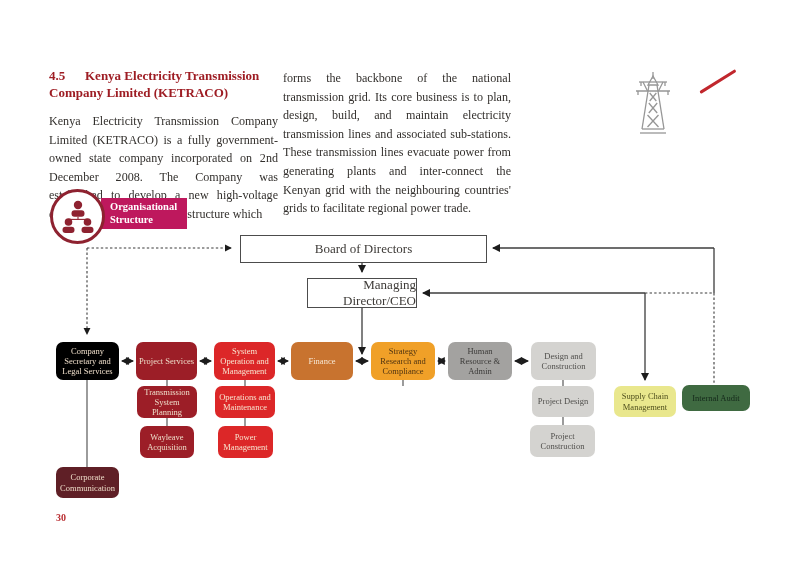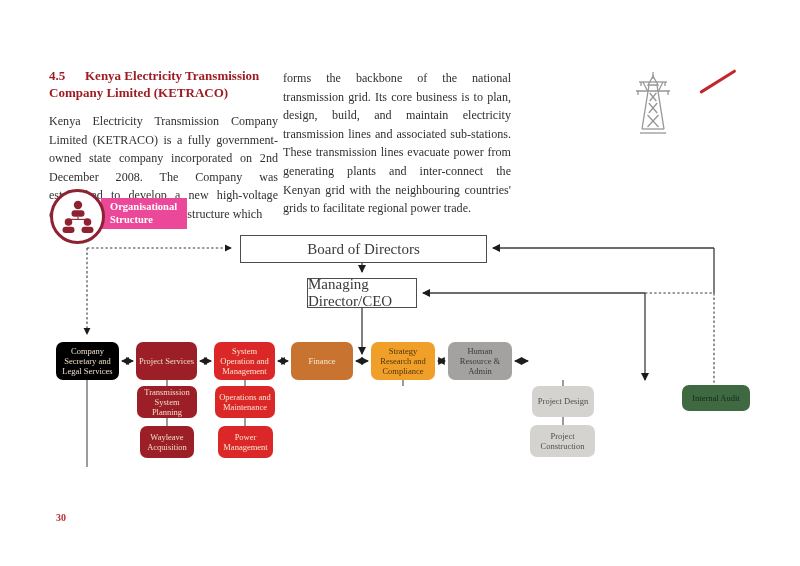--- a/index.html
+++ b/index.html
@@ -31,22 +31,22 @@
   .badge-circle{position:absolute;left:50px;top:189px;width:49px;height:49px;background:#ffffff;
                 border:3.2px solid #8e2230;border-radius:50%;z-index:3;
                 display:flex;align-items:center;justify-content:center;}
 
   
   .connectors{position:absolute;left:0;top:0;z-index:1;pointer-events:none;}
   .node{position:absolute;z-index:2;border-radius:7px;display:flex;align-items:center;
         justify-content:center;text-align:center;font-size:8.5px;line-height:1.2;
         padding:2px 3px;box-sizing:border-box;}
   .white-node{position:absolute;z-index:2;background:#ffffff;border:1.4px solid #4c4c4c;
-        display:flex;align-items:center;justify-content:center;text-align:left;
-        font-size:15px;color:#3d3a37;box-sizing:border-box;}
+        display:flex;align-items:center;justify-content:center;text-align:right;
+        font-size:13px;color:#3d3a37;box-sizing:border-box;}
 
   .n-board{left:240px;top:235px;width:247px;height:28px;}
   .n-md{left:307px;top:278px;width:110px;height:30px;}
 
   .n-company-secretary{left:56px;top:342px;width:63px;height:38px;}
   .n-project-services{left:136px;top:342px;width:61px;height:38px;}
   .n-system-operation{left:214px;top:342px;width:61px;height:38px;}
   .n-finance{left:291px;top:342px;width:62px;height:38px;}
   .n-strategy{left:371px;top:342px;width:64px;height:38px;}
   .n-hr-admin{left:448px;top:342px;width:64px;height:38px;}
@@ -105,21 +105,21 @@
           <path d="M24.2 32 L15.8 42"></path>
         <path d="M14.5 44 L25.5 56"></path>
           <path d="M25.5 44 L14.5 56"></path>
         <path d="M9 58 H31"></path>
           <path d="M7 62 H33"></path>
       </g>
     </svg>
     <div class="bolt" style="background-color: rgb(193, 39, 45);"></div>
   </div>
 
-  <div class="badge-rect" style="background-color: #ec4899;">Organisational Structure</div>
+  <div class="badge-rect" style="background-color: #be185d;">Organisational Structure</div>
   <div class="badge-circle">
     <svg width="40" height="40" viewBox="0 0 40 40">
       <g fill="#8e2230">
         <circle cx="20" cy="8" r="4.2"></circle>
         <rect x="13.5" y="13.2" width="13" height="6.5" rx="3"></rect>
         <circle cx="10.5" cy="25" r="3.8"></circle>
         <rect x="4.5" y="29.8" width="12" height="6.2" rx="3"></rect>
         <circle cx="29.5" cy="25" r="3.8"></circle>
         <rect x="23.5" y="29.8" width="12" height="6.2" rx="3"></rect>
       </g>
@@ -170,23 +170,26 @@
 
   <div class="white-node n-board">Board of Directors</div>
   <div class="white-node n-md">Managing Director/CEO</div>
 
   <div class="node n-company-secretary" style="background-color: #000000; color: rgb(237, 220, 200);">Company Secretary and Legal Services</div>
   <div class="node n-project-services" style="background-color: rgb(156, 30, 39); color: rgb(237, 220, 200);">Project Services</div>
   <div class="node n-system-operation" style="background-color: rgb(220, 39, 40); color: rgb(247, 228, 207);">System Operation and Management</div>
   <div class="node n-finance" style="background-color: rgb(200, 115, 47); color: rgb(247, 232, 213);">Finance</div>
   <div class="node n-strategy" style="background-color: rgb(240, 160, 40); color: rgb(80, 52, 17);">Strategy Research and Compliance</div>
   <div class="node n-hr-admin" style="background-color: rgb(163, 162, 160); color: rgb(60, 59, 57);">Human Resource &amp; Admin</div>
+  <div class="node n-design-construction" style="background-color: rgb(212, 211, 208); color: rgb(79, 78, 75);">Design and Construction</div>
 
   <div class="node n-transmission-planning" style="background-color: rgb(156, 30, 39); color: rgb(237, 220, 200);">Transmission System Planning</div>
   <div class="node n-wayleave" style="background-color: rgb(156, 30, 39); color: rgb(237, 220, 200);">Wayleave Acquisition</div>
   <div class="node n-operations-maintenance" style="background-color: rgb(220, 39, 40); color: rgb(247, 228, 207);">Operations and Maintenance</div>
   <div class="node n-power-management" style="background-color: rgb(220, 39, 40); color: rgb(247, 228, 207);">Power Management</div>
   <div class="node n-project-design" style="background-color: rgb(212, 211, 208); color: rgb(79, 78, 75);">Project Design</div>
   <div class="node n-project-construction" style="background-color: rgb(212, 211, 208); color: rgb(79, 78, 75);">Project Construction</div>
+  <div class="node n-supply-chain" style="background-color: rgb(233, 231, 141); color: rgb(80, 80, 30);">Supply Chain Management</div>
   <div class="node n-internal-audit" style="background-color: rgb(63, 106, 65); color: rgb(20, 40, 26);">Internal Audit</div>
+  <div class="node n-corporate-communication" style="background-color: rgb(95, 31, 38); color: rgb(237, 220, 200);">Corporate Communication</div>
 
   <div class="page-number" style="color: rgb(185, 45, 49);">30</div>
 </div>
 
 </body></html>

